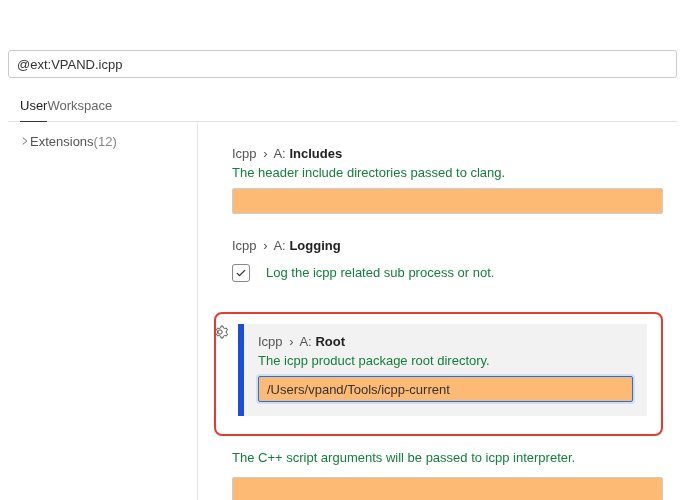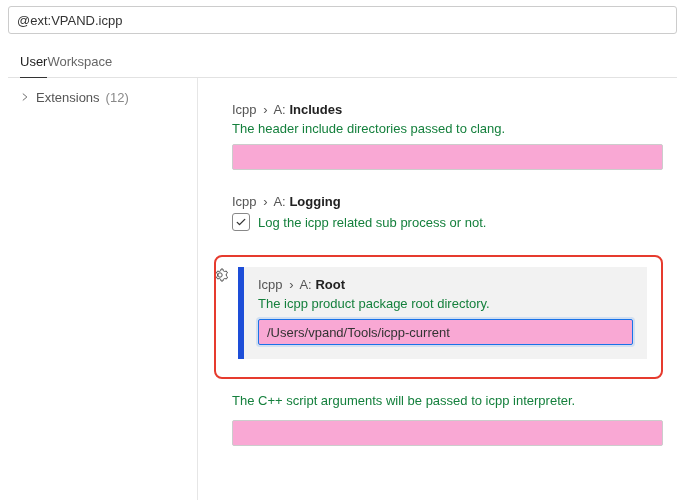--- a/index.html
+++ b/index.html
@@ -19,20 +19,21 @@
     width: 100%;
     height: 28px;
     border: 1px solid #ccc;
     border-radius: 3px;
     display: flex;
     align-items: center;
     padding: 0 8px;
     color: #333;
     font-size: 13px;
     background: #fff;
+    margin-top: 44px;
   }
   .tabs {
     display: flex;
     margin-top: 14px;
     border-bottom: 1px solid #e2e2e2;
     padding-left: 12px;
   }
   .tab {
     padding: 6px 0 8px 0;
     font-size: 13px;
@@ -56,21 +57,20 @@
   }
   .sidebar {
     width: 190px;
     flex: 0 0 190px;
     border-right: 1px solid #e6e6e6;
     padding: 10px 8px 0 12px;
   }
   .tree-row {
     display: flex;
     align-items: center;
-    gap: 6px;
     color: #555;
     font-size: 13px;
     cursor: pointer;
     padding: 2px 0;
   }
   .chev {
     font-size: 12px;
     color: #777;
     width: 10px;
     display: inline-block;
@@ -99,21 +99,21 @@
     color: #15803d;
     margin-bottom: 8px;
   }
   .text-input {
     width: 100%;
     height: 26px;
     border: 1px solid #ccc;
     border-radius: 2px;
     padding: 0 8px;
     font-size: 13px;
-    background: #f9a8d4;
+    background: #fdba74;
   }
   .checkbox-row {
     display: flex;
     align-items: center;
     gap: 8px;
     margin-top: 2px;
   }
   .chk {
     width: 18px; height: 18px;
     border: 1px solid #888;
@@ -207,21 +207,21 @@
           <span>A:</span>
           <span> </span>
           <span class="last">Logging</span>
         </div>
         <div class="checkbox-row">
           <span class="chk">
             <svg viewBox="0 0 16 16">
                 <path d="M3 8.5l3 3 7-7" fill="none" stroke="#333" stroke-width="1.8" stroke-linecap="round" stroke-linejoin="round"></path>
               </svg>
           </span>
-          <span class="desc" style="margin:0">Log the icpp related sub process or not.</span>
+          <span class="desc" style="margin:8px">Log the icpp related sub process or not.</span>
         </div>
       </div>
 
       <div class="highlight-wrap">
         <span class="gear">
           <svg viewBox="0 0 16 16">
               <path fill="#555" d="M8 10.2A2.2 2.2 0 1 0 8 5.8a2.2 2.2 0 0 0 0 4.4zm6.3-2.2c0-.4 0-.7-.1-1l1.3-1-1.2-2-1.6.5c-.5-.4-1-.7-1.6-.9L11 2H9l-.2 1.6c-.6.2-1.1.5-1.6.9L5.6 4l-1.2 2 1.3 1c-.1.3-.1.6-.1 1s0 .7.1 1l-1.3 1 1.2 2 1.6-.5c.5.4 1 .7 1.6.9L9 14h2l.2-1.6c.6-.2 1.1-.5 1.6-.9l1.6.5 1.2-2-1.3-1c.1-.3.1-.6.1-1z" fill-opacity="0" stroke="#555" stroke-width="1"></path>
             </svg>
         </span>
         <div class="focused-block">

